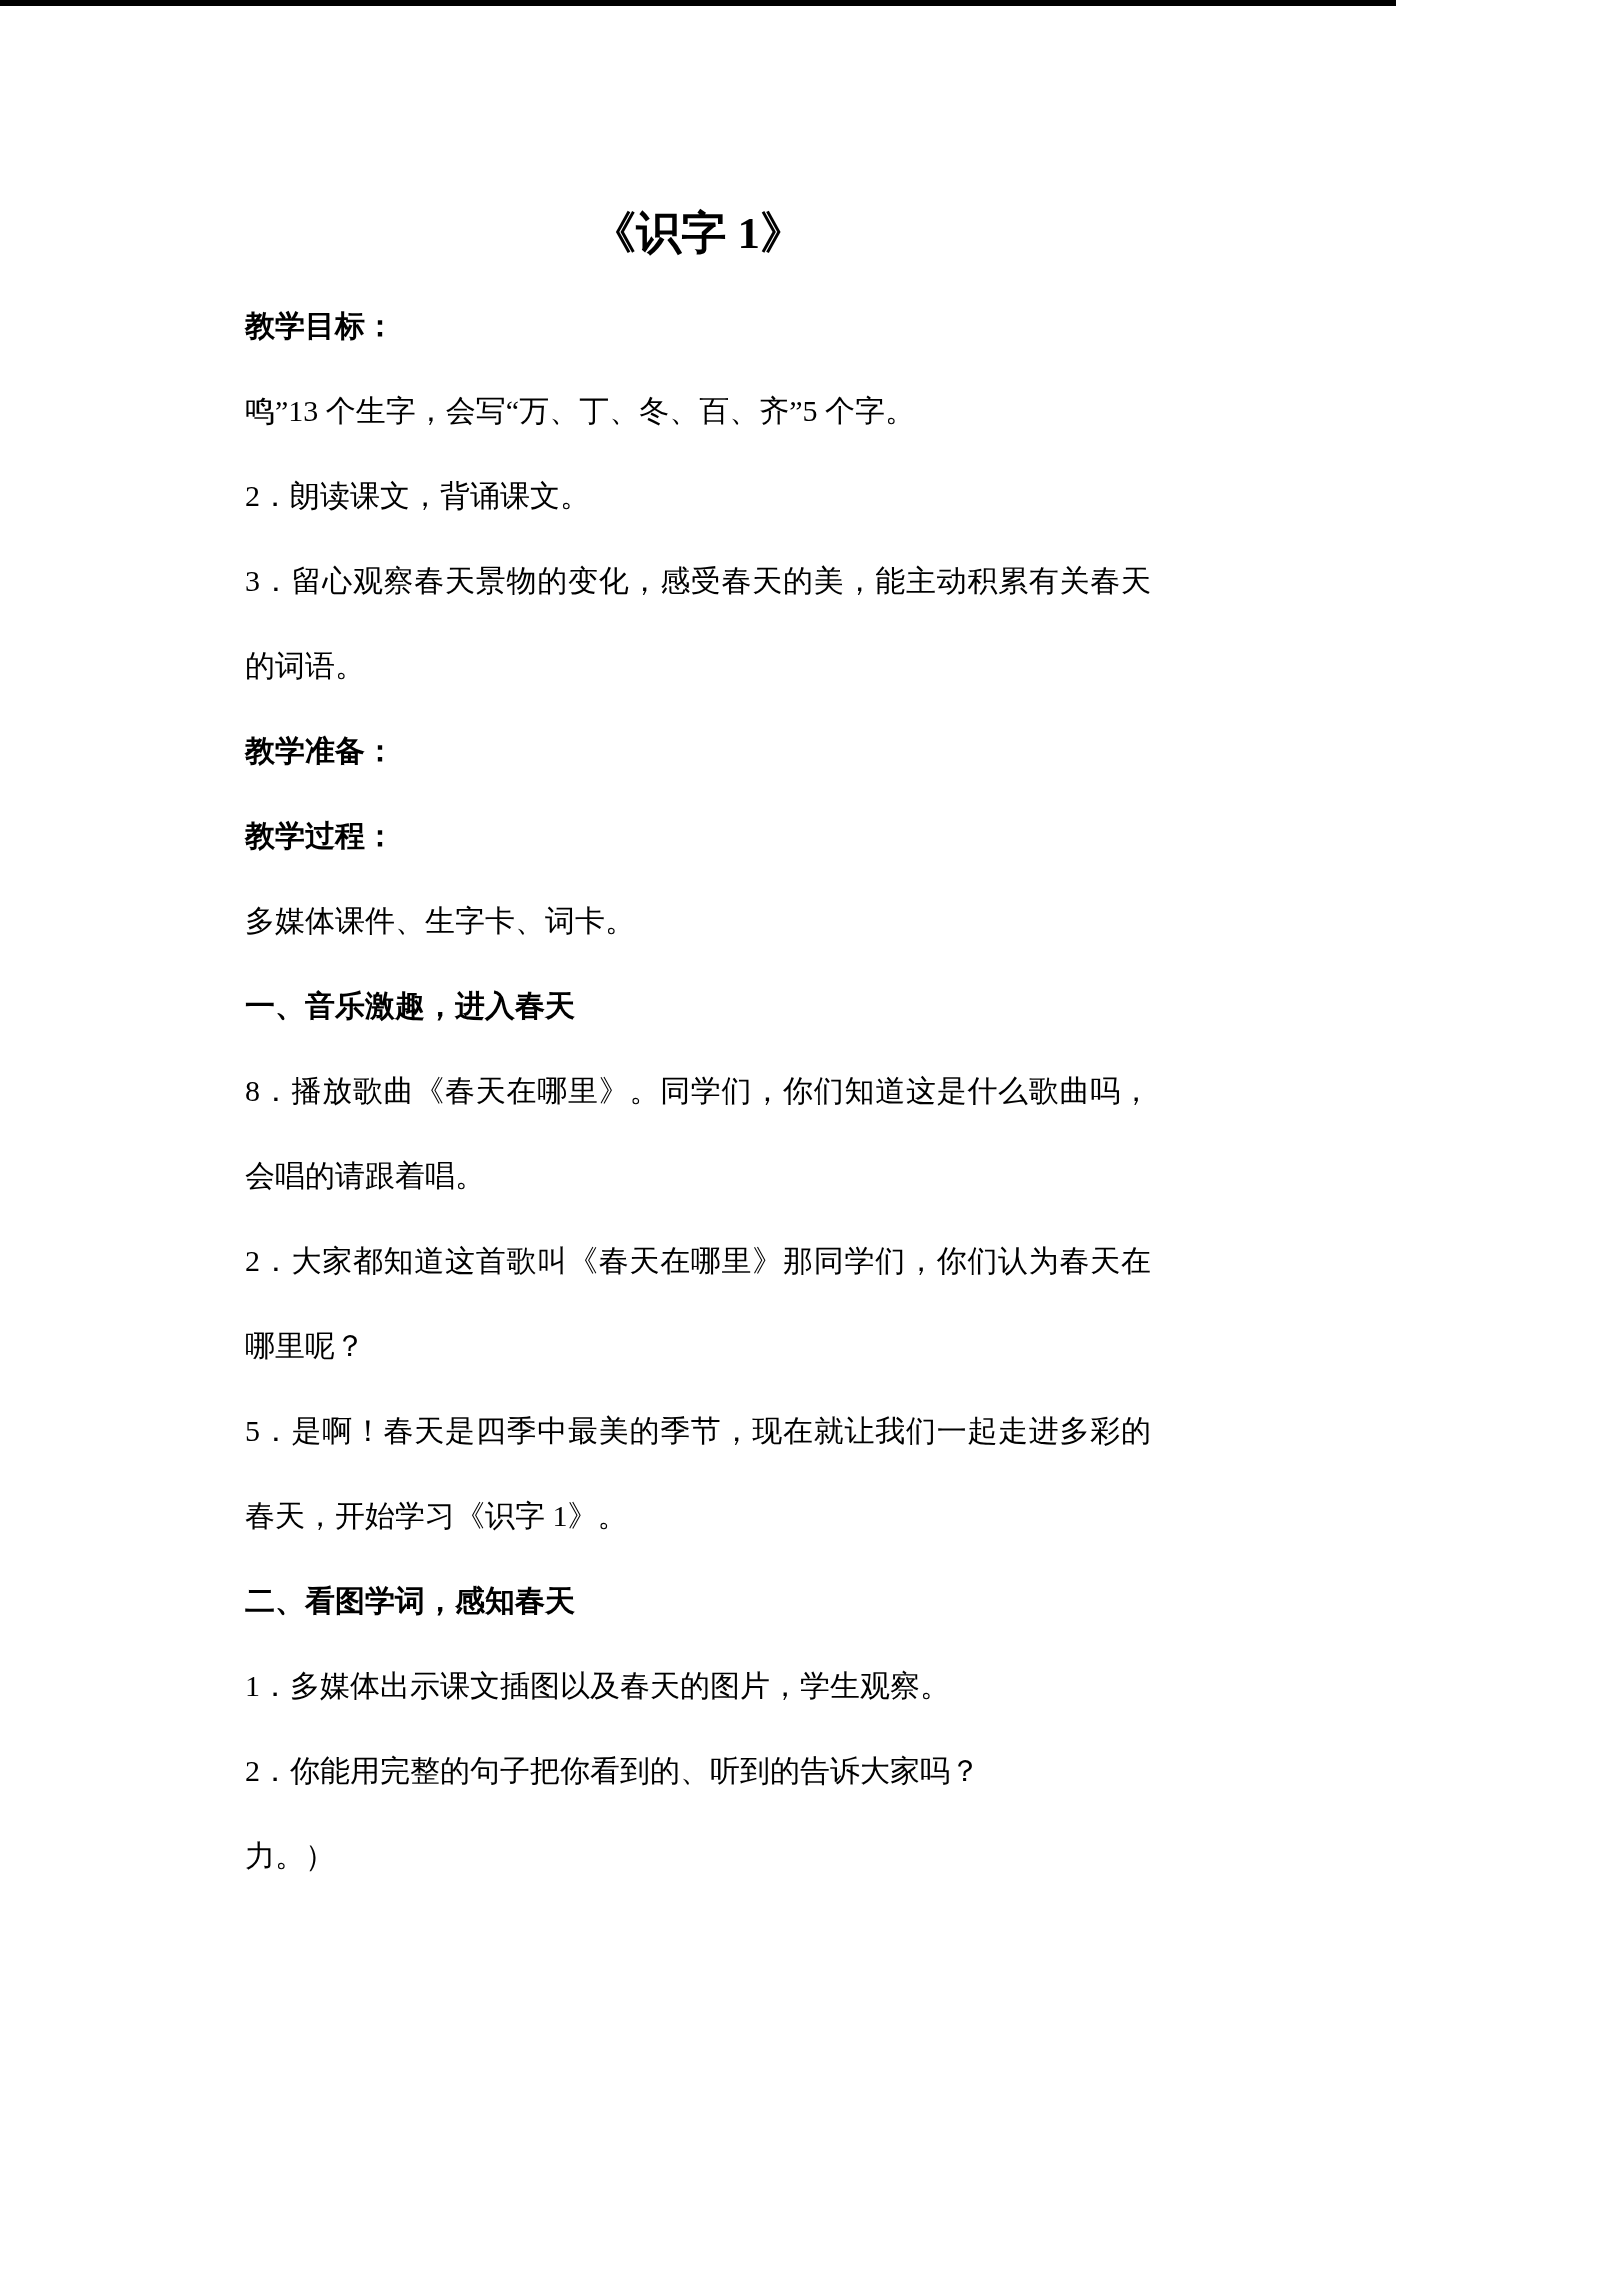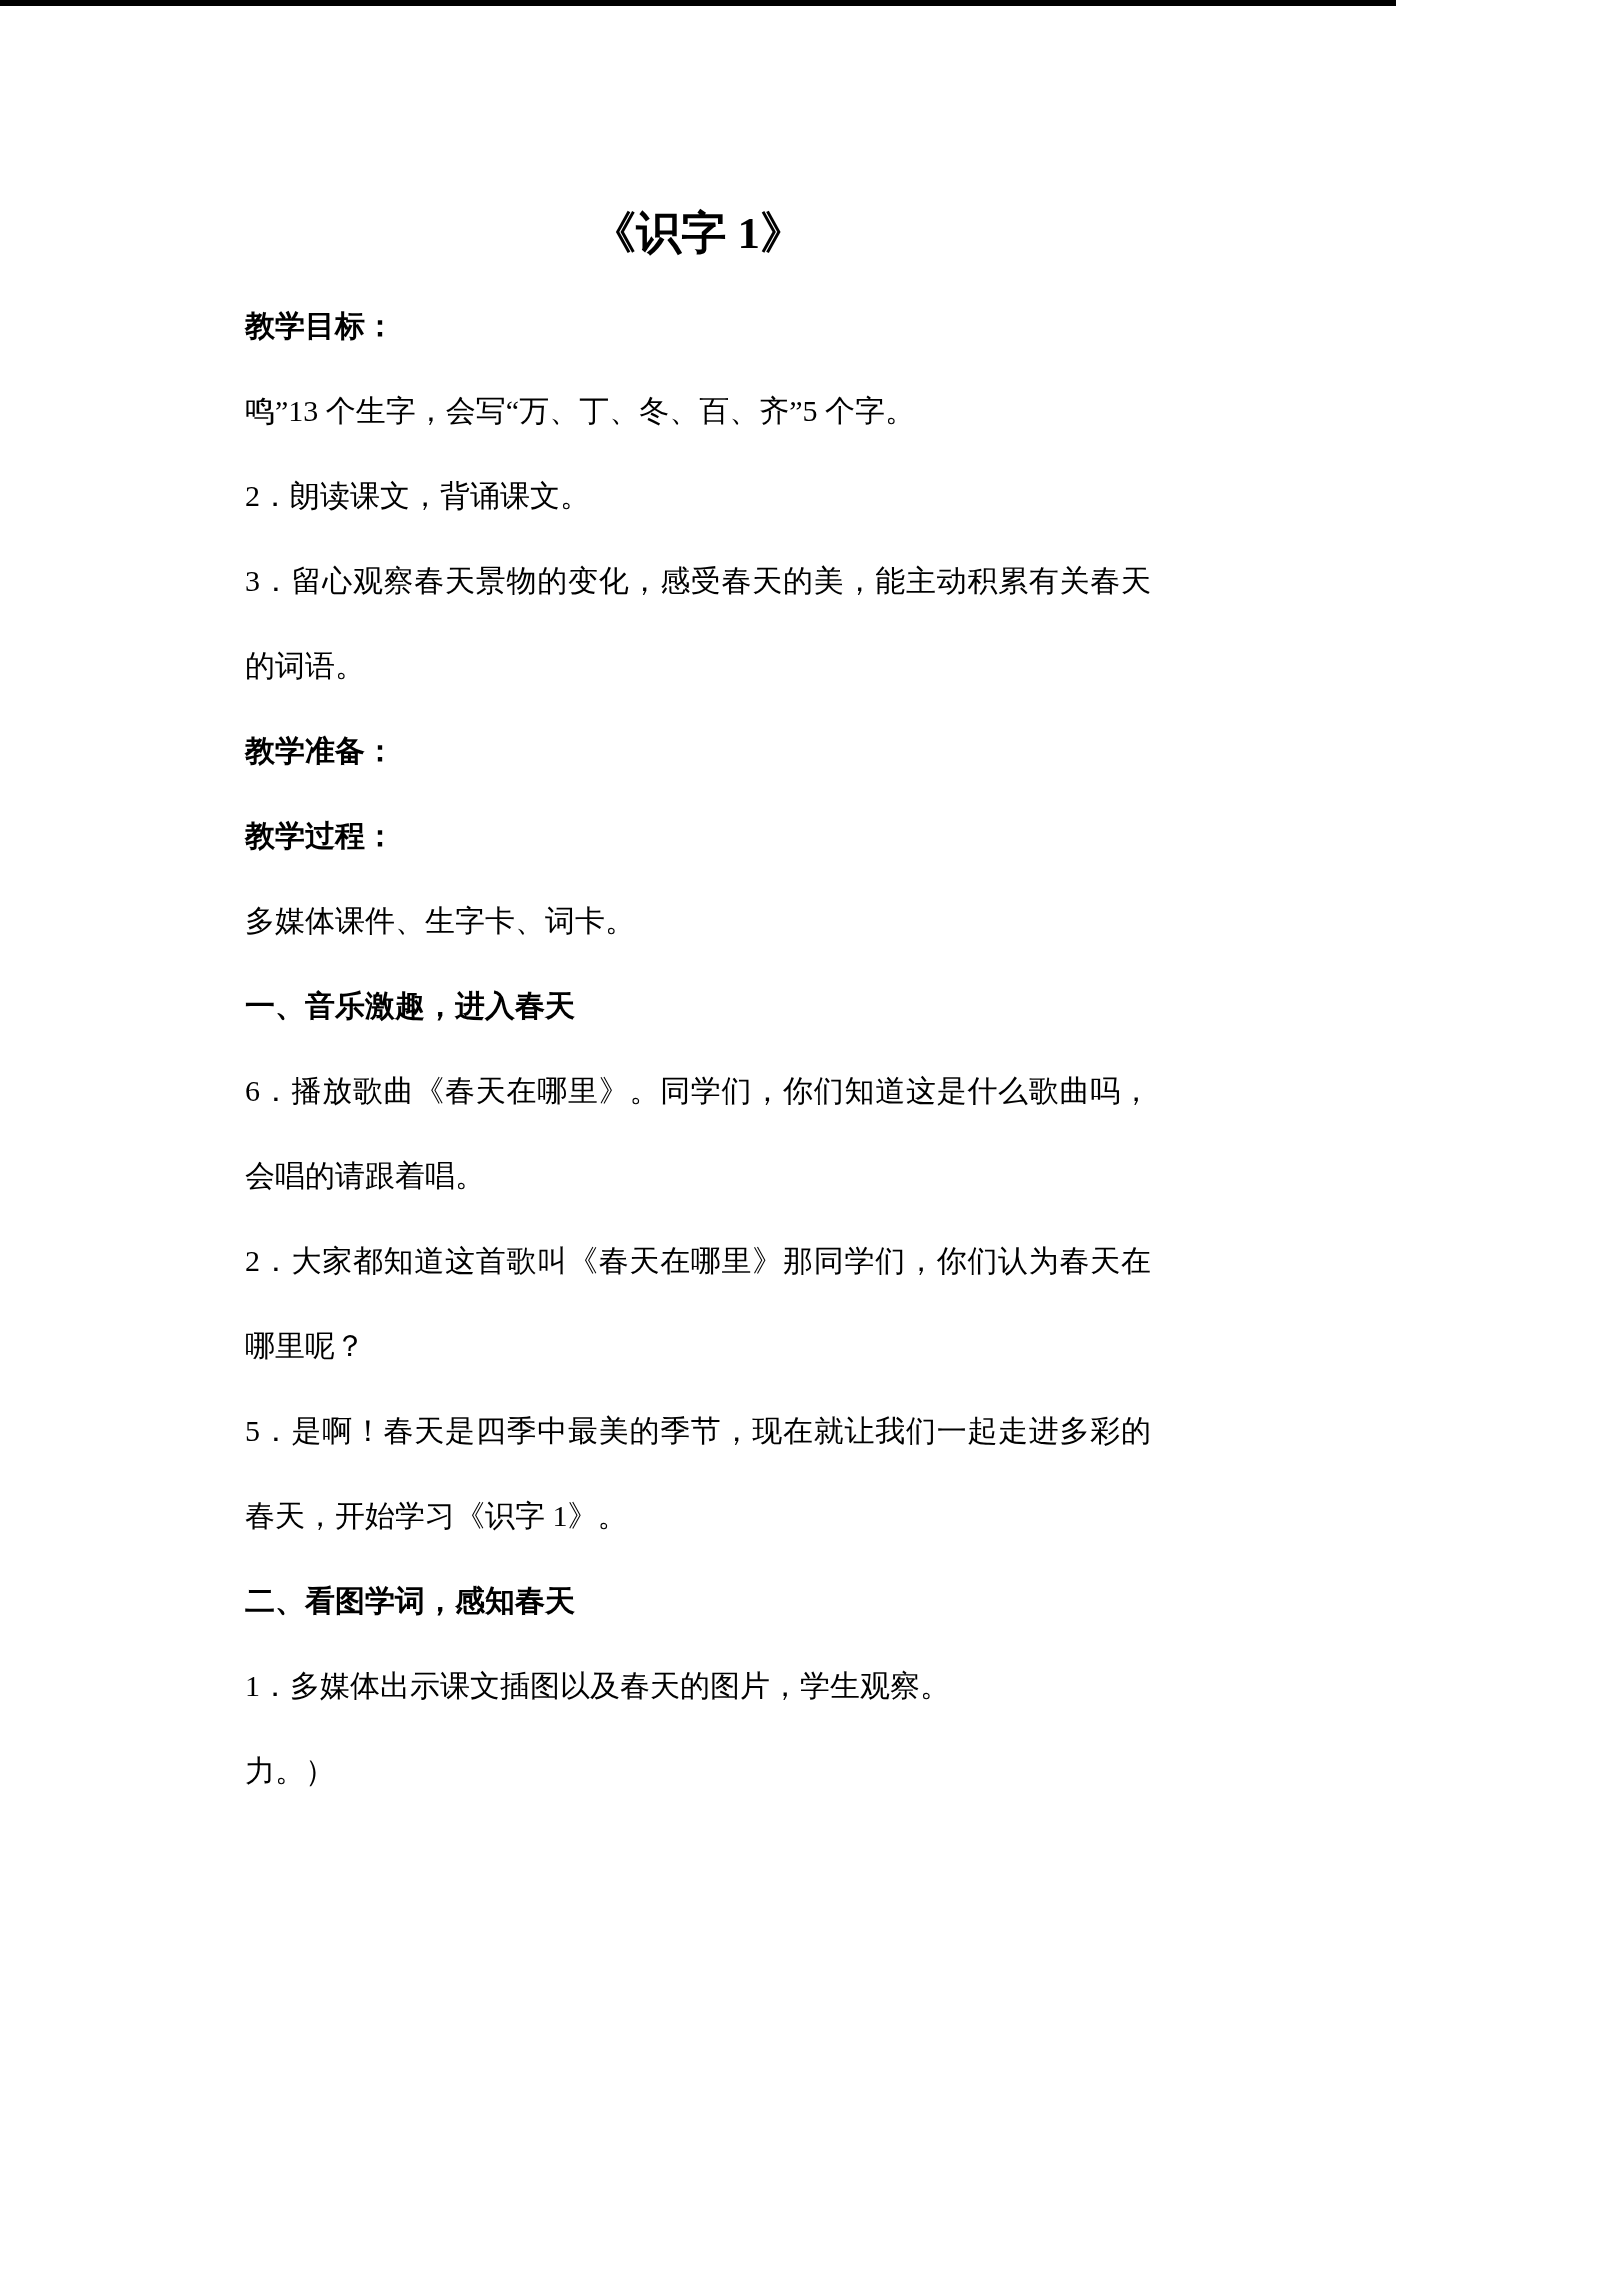--- a/index.html
+++ b/index.html
@@ -60,25 +60,26 @@
     <div class="line">2．朗读课文，背诵课文。</div>
     <div class="line j">3．留心观察春天景物的变化，感受春天的美，能主动积累有关春天</div>
     <div class="line">的词语。</div>
 
     <div class="line h">教学准备：</div>
     <div class="line h">教学过程：</div>
 
     <div class="line">多媒体课件、生字卡、词卡。</div>
 
     <div class="line h">一、音乐激趣，进入春天</div>
-    <div class="line j">6．播放歌曲《春天在哪里》。同学们，你们知道这是什么歌曲吗，</div>
+    <div class="line j">8．播放歌曲《春天在哪里》。同学们，你们知道这是什么歌曲吗，</div>
     <div class="line">会唱的请跟着唱。</div>
     <div class="line j">2．大家都知道这首歌叫《春天在哪里》那同学们，你们认为春天在</div>
     <div class="line">哪里呢？</div>
     <div class="line j">5．是啊！春天是四季中最美的季节，现在就让我们一起走进多彩的</div>
     <div class="line">春天，开始学习《识字 1》。</div>
 
     <div class="line h">二、看图学词，感知春天</div>
     <div class="line">1．多媒体出示课文插图以及春天的图片，学生观察。</div>
+    <div class="line">2．你能用完整的句子把你看到的、听到的告诉大家吗？</div>
     <div class="line">力。）</div>
   </div>
 </div>
 
 
 </body></html>

